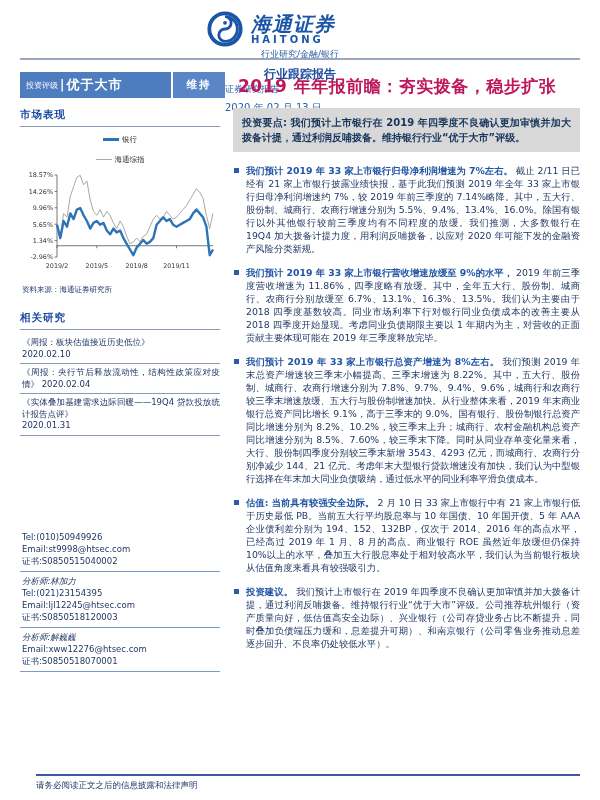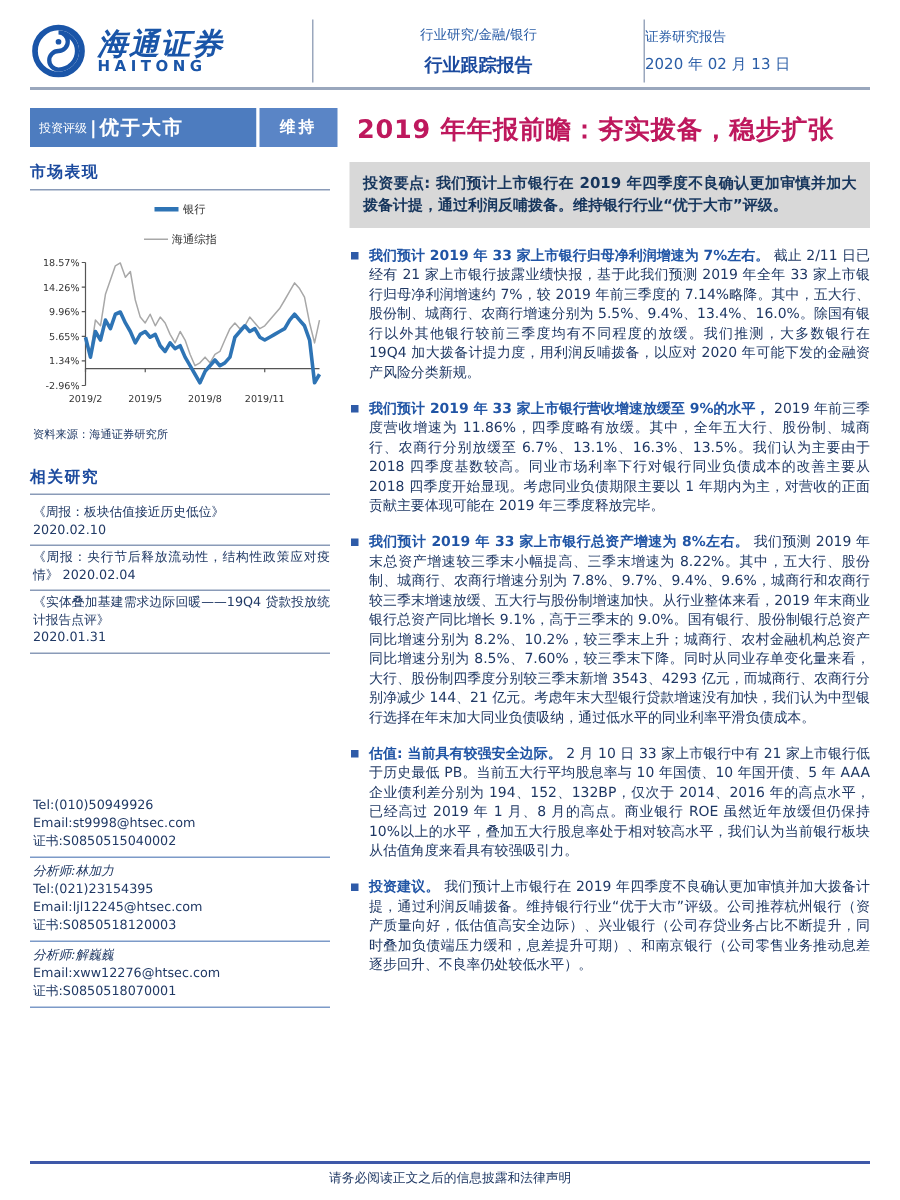--- a/index.html
+++ b/index.html
@@ -2,21 +2,21 @@
 <html><head>
 <meta charset="utf-8">
 <style>
   * { margin:0; padding:0; box-sizing:border-box; }
   html,body { background:#ffffff; }
   body { width:600px; height:800px; font-family:"DejaVu Sans","Liberation Sans",sans-serif; }
   .page { position:relative; width:600px; height:800px; background:#fff; overflow:hidden; }
 
   
   .hdr { position:absolute; top:10px; left:20px; right:20px; height:50px;
-         display:flex; align-items:center; border-bottom:2px solid #9AA7BD; }
+         display:flex; align-items:center; border-bottom:2px solid #9AA7BD;flex-direction:column; }
   .brand { display:flex; align-items:center; gap:7px; width:188px; }
   .brand-cn { font-size:20px; font-weight:bold; font-style:italic; color:#1A55A8; letter-spacing:1px; line-height:20px;}
   .brand-en { font-size:10px; font-weight:bold; color:#1A55A8; letter-spacing:3px; }
   .vline { width:1px; background:#9AA7BD; height:42px; }
   .hdr-c { flex:1; text-align:center; color:#2B5EA7; }
   .hdr-c .l1 { font-size:9px; margin-bottom:5px; }
   .hdr-c .l2 { font-size:12px; font-weight:bold; color:#1B4A9E; }
   .hdr-r { width:150px; text-align:left; color:#2B5EA7; }
   .hdr-r .l1 { font-size:9px; margin-bottom:5px; }
   .hdr-r .l2 { font-size:10px; }
@@ -61,22 +61,22 @@
   
   .summary-box { background:#D8D8D8; padding:7px 9px; font-size:10px; font-weight:bold;
                  color:#17365D; line-height:15px; text-align:justify; }
   .bullets { list-style:none; margin-top:12px; }
   .bullet { position:relative; padding-left:13px; margin-bottom:11px; font-size:9.3px;
             line-height:13px; color:#1F3864; text-align:justify; }
   .sq { position:absolute; left:1px; top:4px; width:5px; height:5px; background:#2E5BA8; }
   .lead { font-weight:bold; color:#2155A5; }
 
   
-  .footer { position:absolute; left:20px; right:20px; bottom:8px; border-top:2px solid #3E58A8;
-            padding-top:4px; text-align:center; font-size:8.5px; color:#1F3864; }
+  .footer { position:absolute; left:36px; right:20px; bottom:8px; border-top:2px solid #3E58A8;
+            padding-top:4px; text-align:left; font-size:8.5px; color:#1F3864; }
 </style>
 </head>
 <body>
 
 <div class="page">
 
   <div class="hdr">
     <div class="brand">
       <svg width="38" height="38" viewBox="0 0 40 40">
         <circle cx="20" cy="20" r="16.5" fill="none" stroke="#1A55A8" stroke-width="4"></circle>

